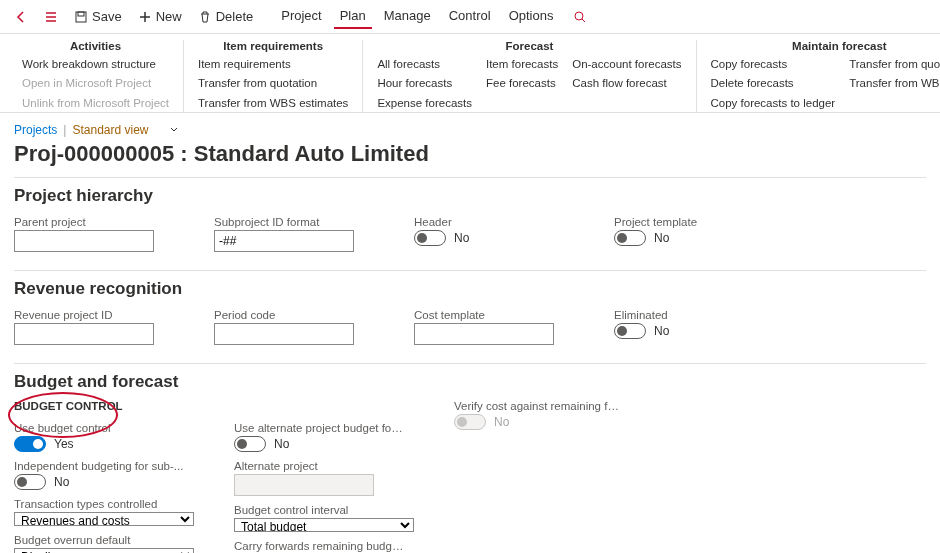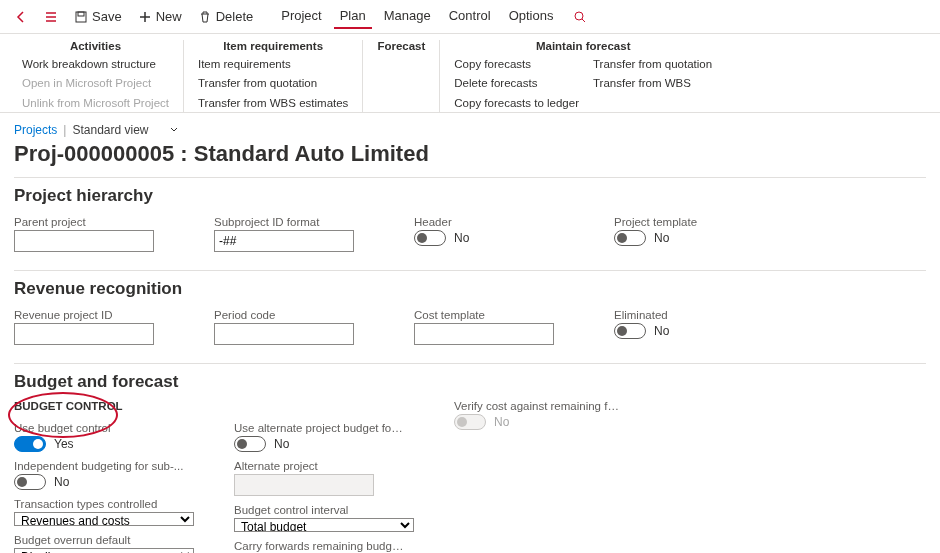--- a/index.html
+++ b/index.html
@@ -15,21 +15,21 @@
 .ribbon-group:last-child { border-right: none; }
 .ribbon-title { font-weight: 600; font-size: 11.5px; text-align: center; margin-bottom: 4px; color: #323130; }
 .ribbon-cols { display: flex; gap: 14px; }
 .ribbon-col { display: flex; flex-direction: column; gap: 2px; }
 .ribbon-link { font-size: 11.5px; color: #323130; cursor: pointer; white-space: nowrap; line-height: 1.5; }
 .ribbon-link.disabled { color: #a6a6a6; cursor: default; }
 .content { padding: 10px 14px; }
 .breadcrumb { display: flex; align-items: center; gap: 6px; font-size: 12px; margin-bottom: 4px; }
 .bc-link { color: #0078d4; cursor: pointer; }
 .bc-sep { color: #a6a6a6; }
-.bc-view { color: #404040; cursor: pointer; display: flex; align-items: center; gap: 20px; }
+.bc-view { color: #a16207; cursor: pointer; display: flex; align-items: center; gap: 20px; }
 h1 { font-size: 22px; font-weight: 600; margin-bottom: 10px; }
 .section-header { font-size: 17px; font-weight: 600; padding: 8px 0 4px 0; border-top: 1px solid #e1dfdd; margin-top: 8px; }
 .section-header:first-of-type { margin-top: 0; }
 .fields-row { display: flex; gap: 40px; padding: 6px 0 10px 0; flex-wrap: wrap; }
 .field { display: flex; flex-direction: column; gap: 2px; min-width: 160px; }
 .field-label { font-size: 11.5px; color: #605e5c; white-space: nowrap; overflow: hidden; text-overflow: ellipsis; max-width: 170px; }
 .field-input { height: 22px; border: 1px solid #8a8886; padding: 0 4px; font-size: 12px; background: #fff; }
 .field-input.readonly { background: #f3f2f1; border: 1px solid #c8c6c4; }
 .field-select { height: 14px; border: 1px solid #8a8886; font-size: 12px; background: #fff; padding: 0 2px; min-width: 160px; }
 .toggle { display: flex; align-items: center; gap: 8px; }
@@ -122,20 +122,35 @@
       <div class="ribbon-cols">
         <div class="ribbon-col">
           <div class="ribbon-link">Item requirements</div>
           <div class="ribbon-link">Transfer from quotation</div>
           <div class="ribbon-link">Transfer from WBS estimates</div>
         </div>
       </div>
     </div>
     <div class="ribbon-group">
       <div class="ribbon-title">Forecast</div>
+      <div class="ribbon-cols">
+        <div class="ribbon-col">
+          <div class="ribbon-link">All forecasts</div>
+          <div class="ribbon-link">Hour forecasts</div>
+          <div class="ribbon-link">Expense forecasts</div>
+        </div>
+        <div class="ribbon-col">
+          <div class="ribbon-link">Item forecasts</div>
+          <div class="ribbon-link">Fee forecasts</div>
+        </div>
+        <div class="ribbon-col">
+          <div class="ribbon-link">On-account forecasts</div>
+          <div class="ribbon-link">Cash flow forecast</div>
+        </div>
+      </div>
     </div>
     <div class="ribbon-group">
       <div class="ribbon-title">Maintain forecast</div>
       <div class="ribbon-cols">
         <div class="ribbon-col">
           <div class="ribbon-link">Copy forecasts</div>
           <div class="ribbon-link">Delete forecasts</div>
           <div class="ribbon-link">Copy forecasts to ledger</div>
         </div>
         <div class="ribbon-col">

